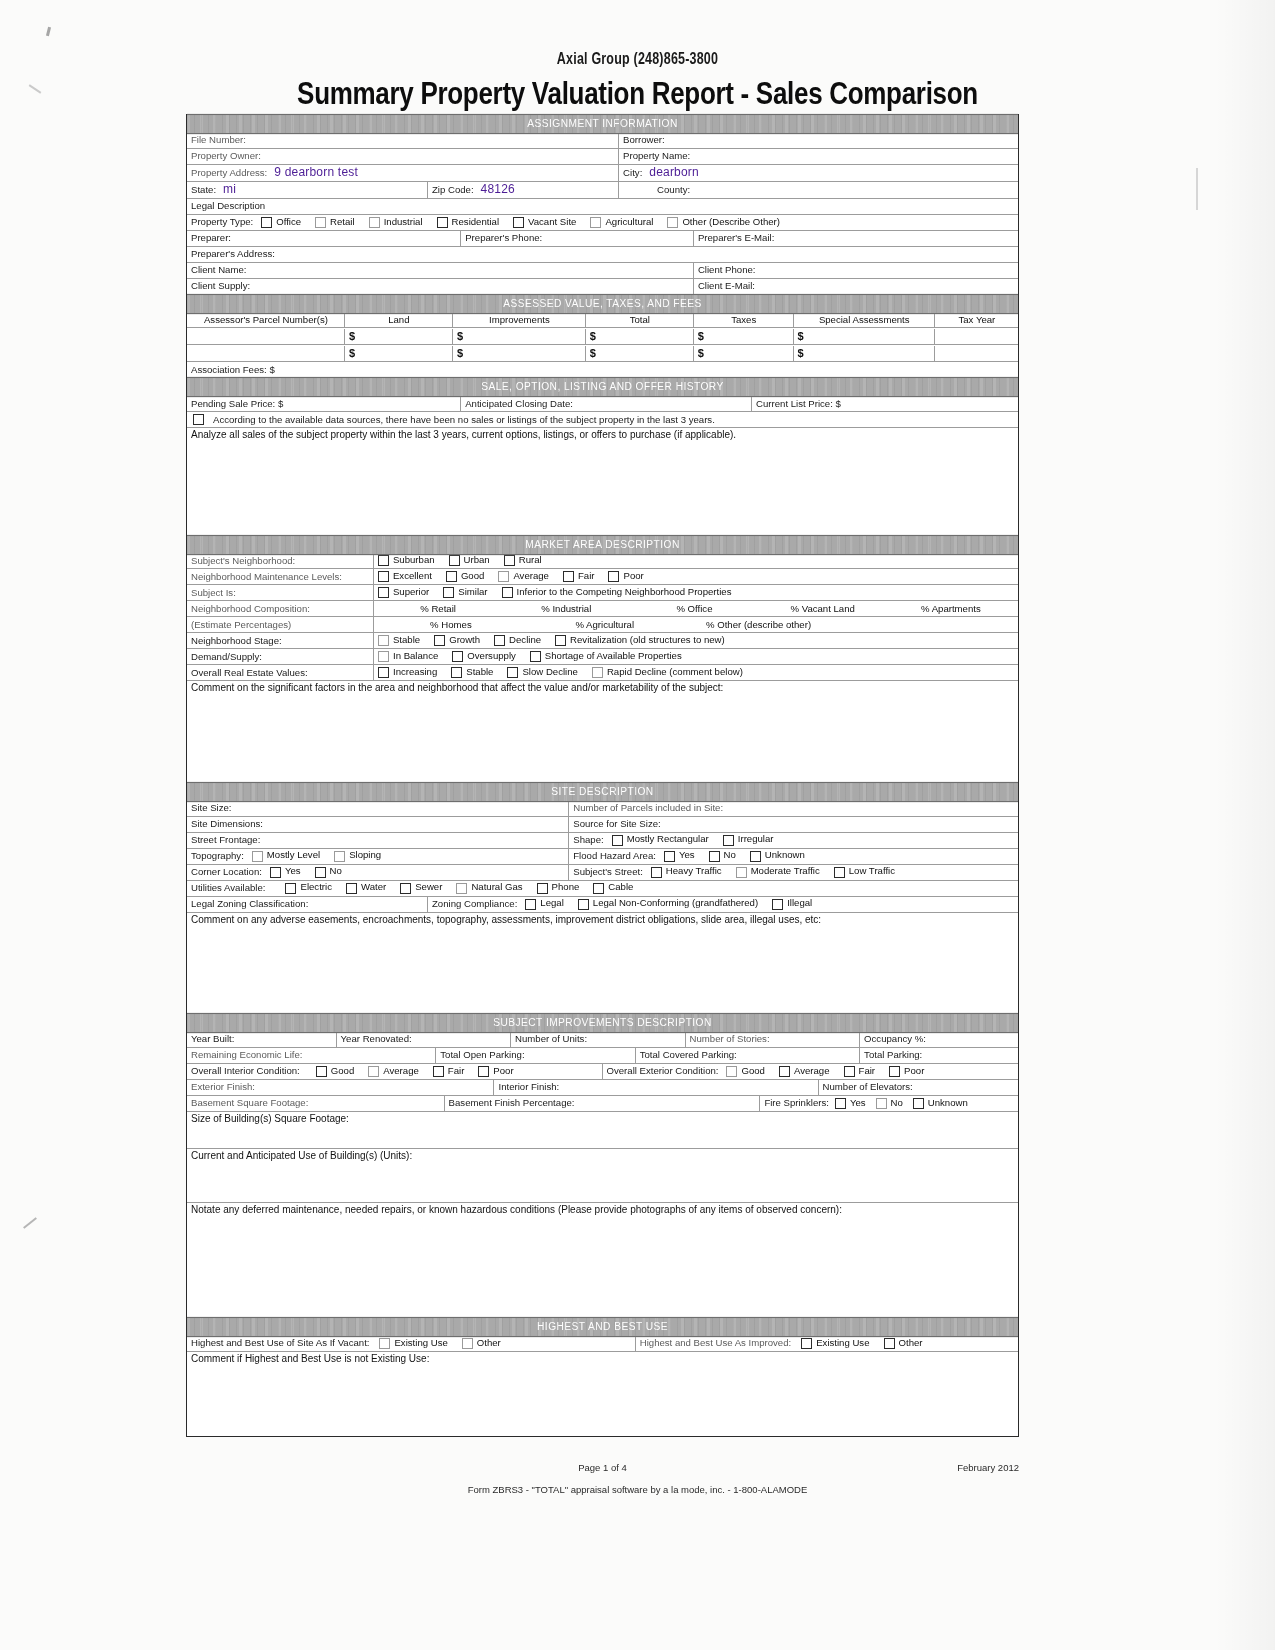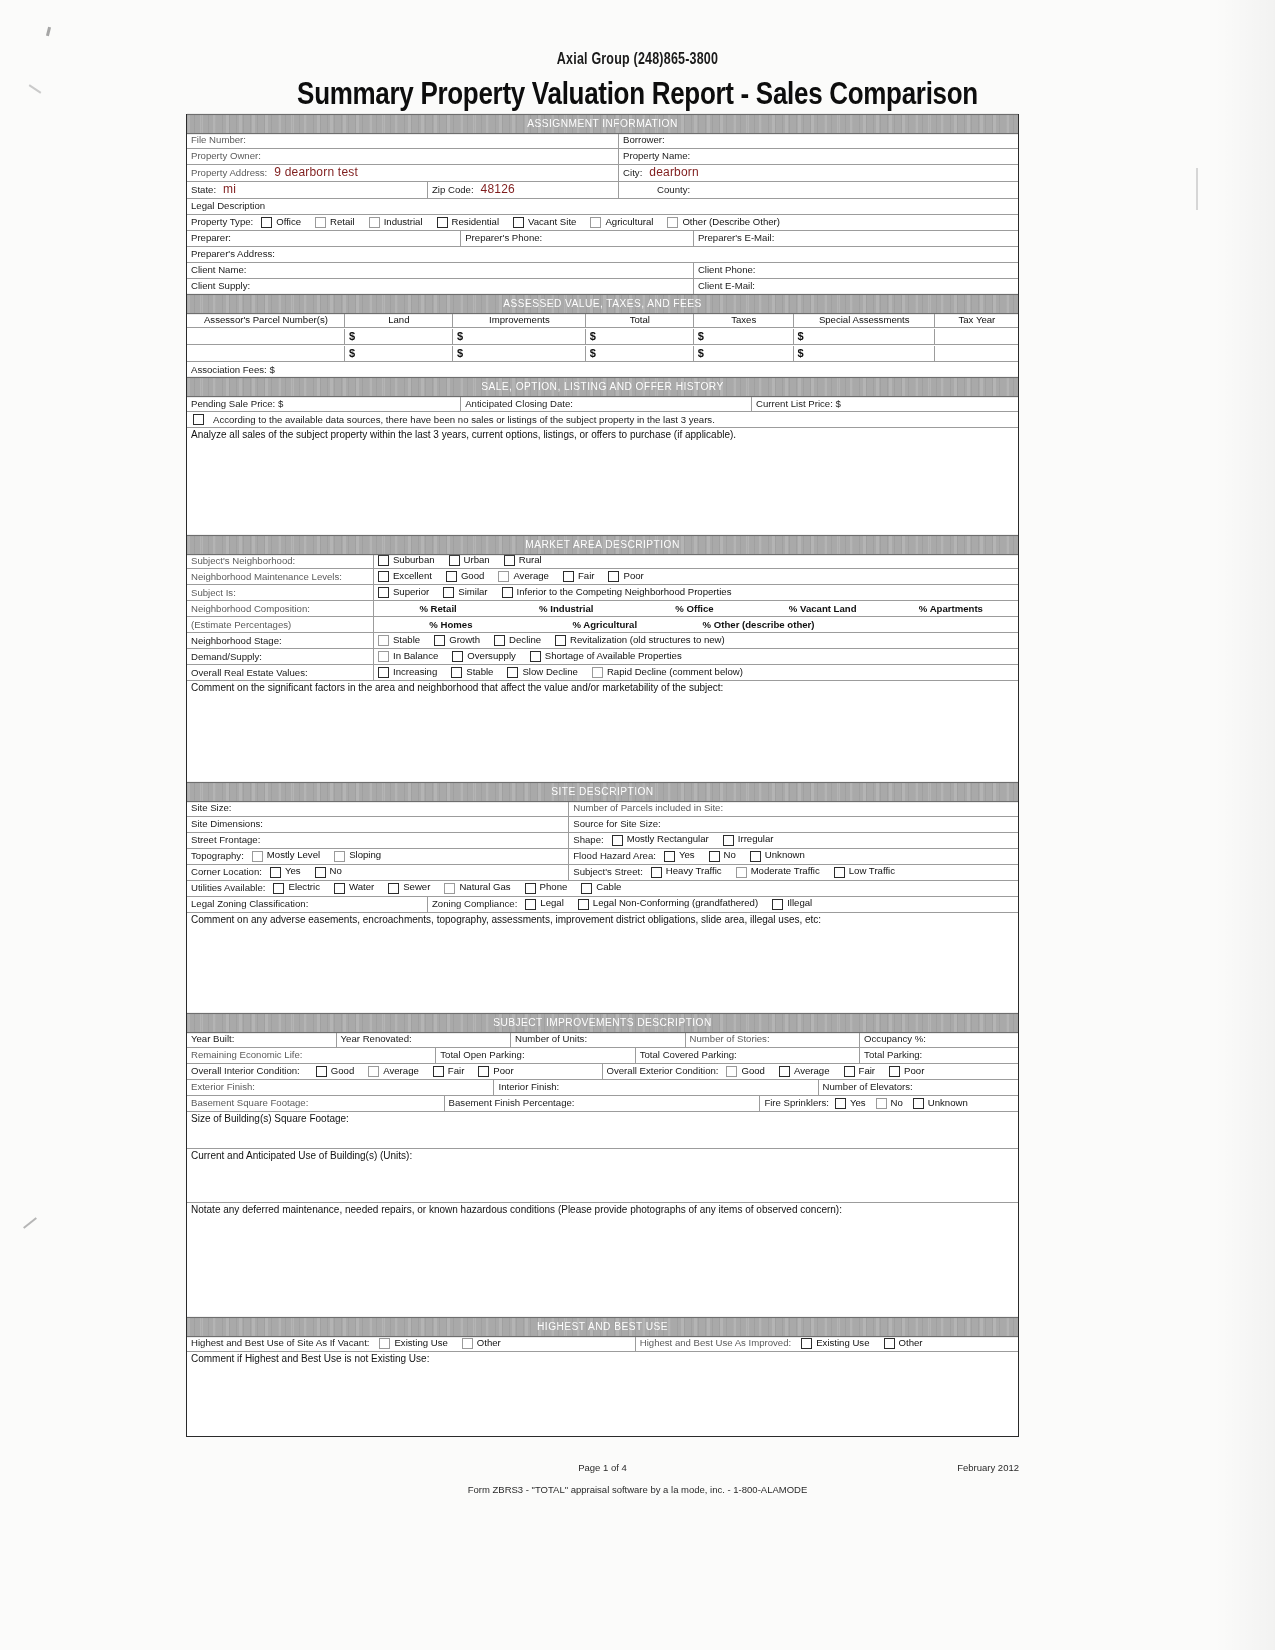--- a/index.html
+++ b/index.html
@@ -89,21 +89,21 @@
     display: flex;
     align-items: center;
     min-height: 15px;
   }
   .cell.br { border-right: 1px solid #9c9c9c; }
   .lbl { color: #1b1b1b; }
   .lbl.faded { color: #5c5c5c; }
   .val {
     font-size: 12px;
     margin-left: 7px;
-    color: #7f1d1d;
+    color: #4c1d95;
     font-weight: 500;
     letter-spacing: .2px;
   }
   
   .cb {
     display: inline-block;
     width: 9px; height: 9px;
     border: 1.2px solid #2b2b2b;
     background: #fff;
     margin: 0 4px 0 0;
@@ -123,21 +123,20 @@
   .money { font-size: 11px; font-weight: bold; }
   .note {
     padding: 2px 4px;
     font-size: 10px;
     border-bottom: 1px solid #9c9c9c;
   }
   .note.nb { border-bottom: none; }
   .comp-grid {
     display: flex;
     width: 100%;
-    font-weight: bold;
   }
   .comp-grid .pc {
     flex: 1;
     text-align: center;
     font-size: 9.6px;
   }
   
   .foot {
     position: absolute;
     left: 186px;
@@ -619,21 +618,21 @@
             <span class="t">Moderate Traffic</span>
           </span>
         <span class="opt">
             <span class="cb"></span>
             <span class="t">Low Traffic</span>
           </span>
       </div>
     </div>
     <div class="row">
       <div class="cell" style="width:100%">
-        <span class="lbl" style="margin-right:8px">Utilities Available:</span>
+        <span class="lbl" style="margin-right:20px">Utilities Available:</span>
         <span class="opt">
             <span class="cb"></span>
             <span class="t">Electric</span>
           </span>
         <span class="opt">
             <span class="cb"></span>
             <span class="t">Water</span>
           </span>
         <span class="opt">
             <span class="cb"></span>

